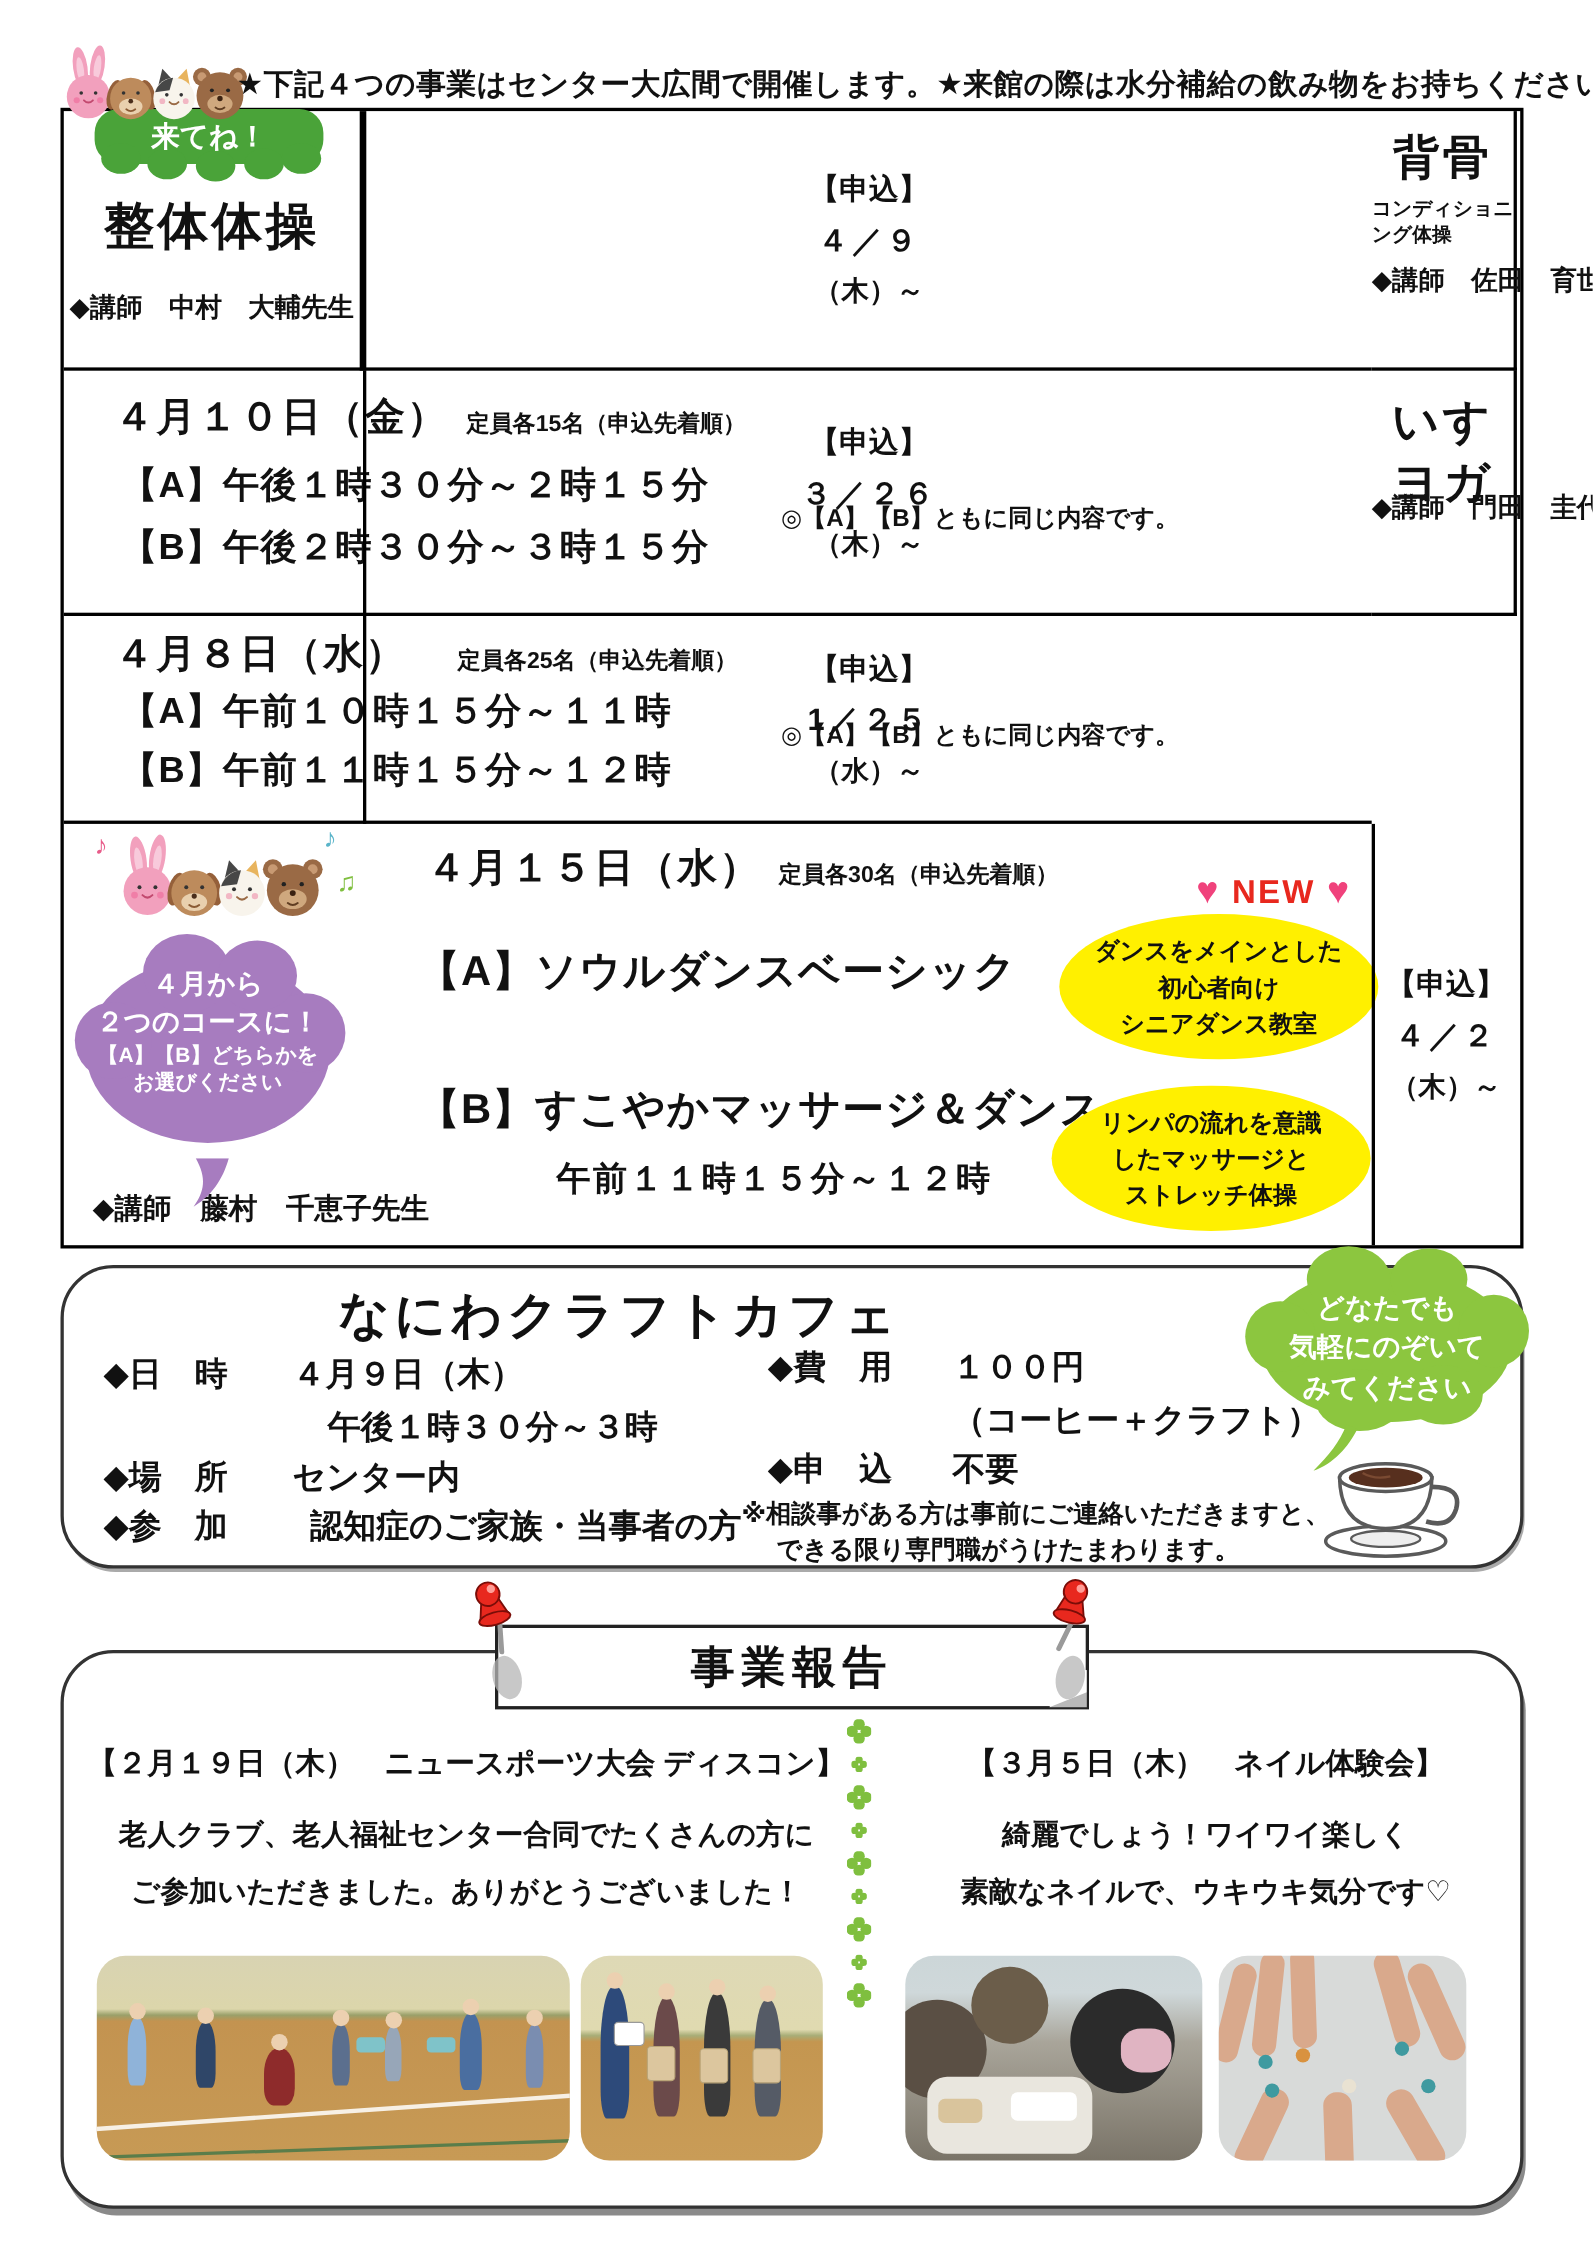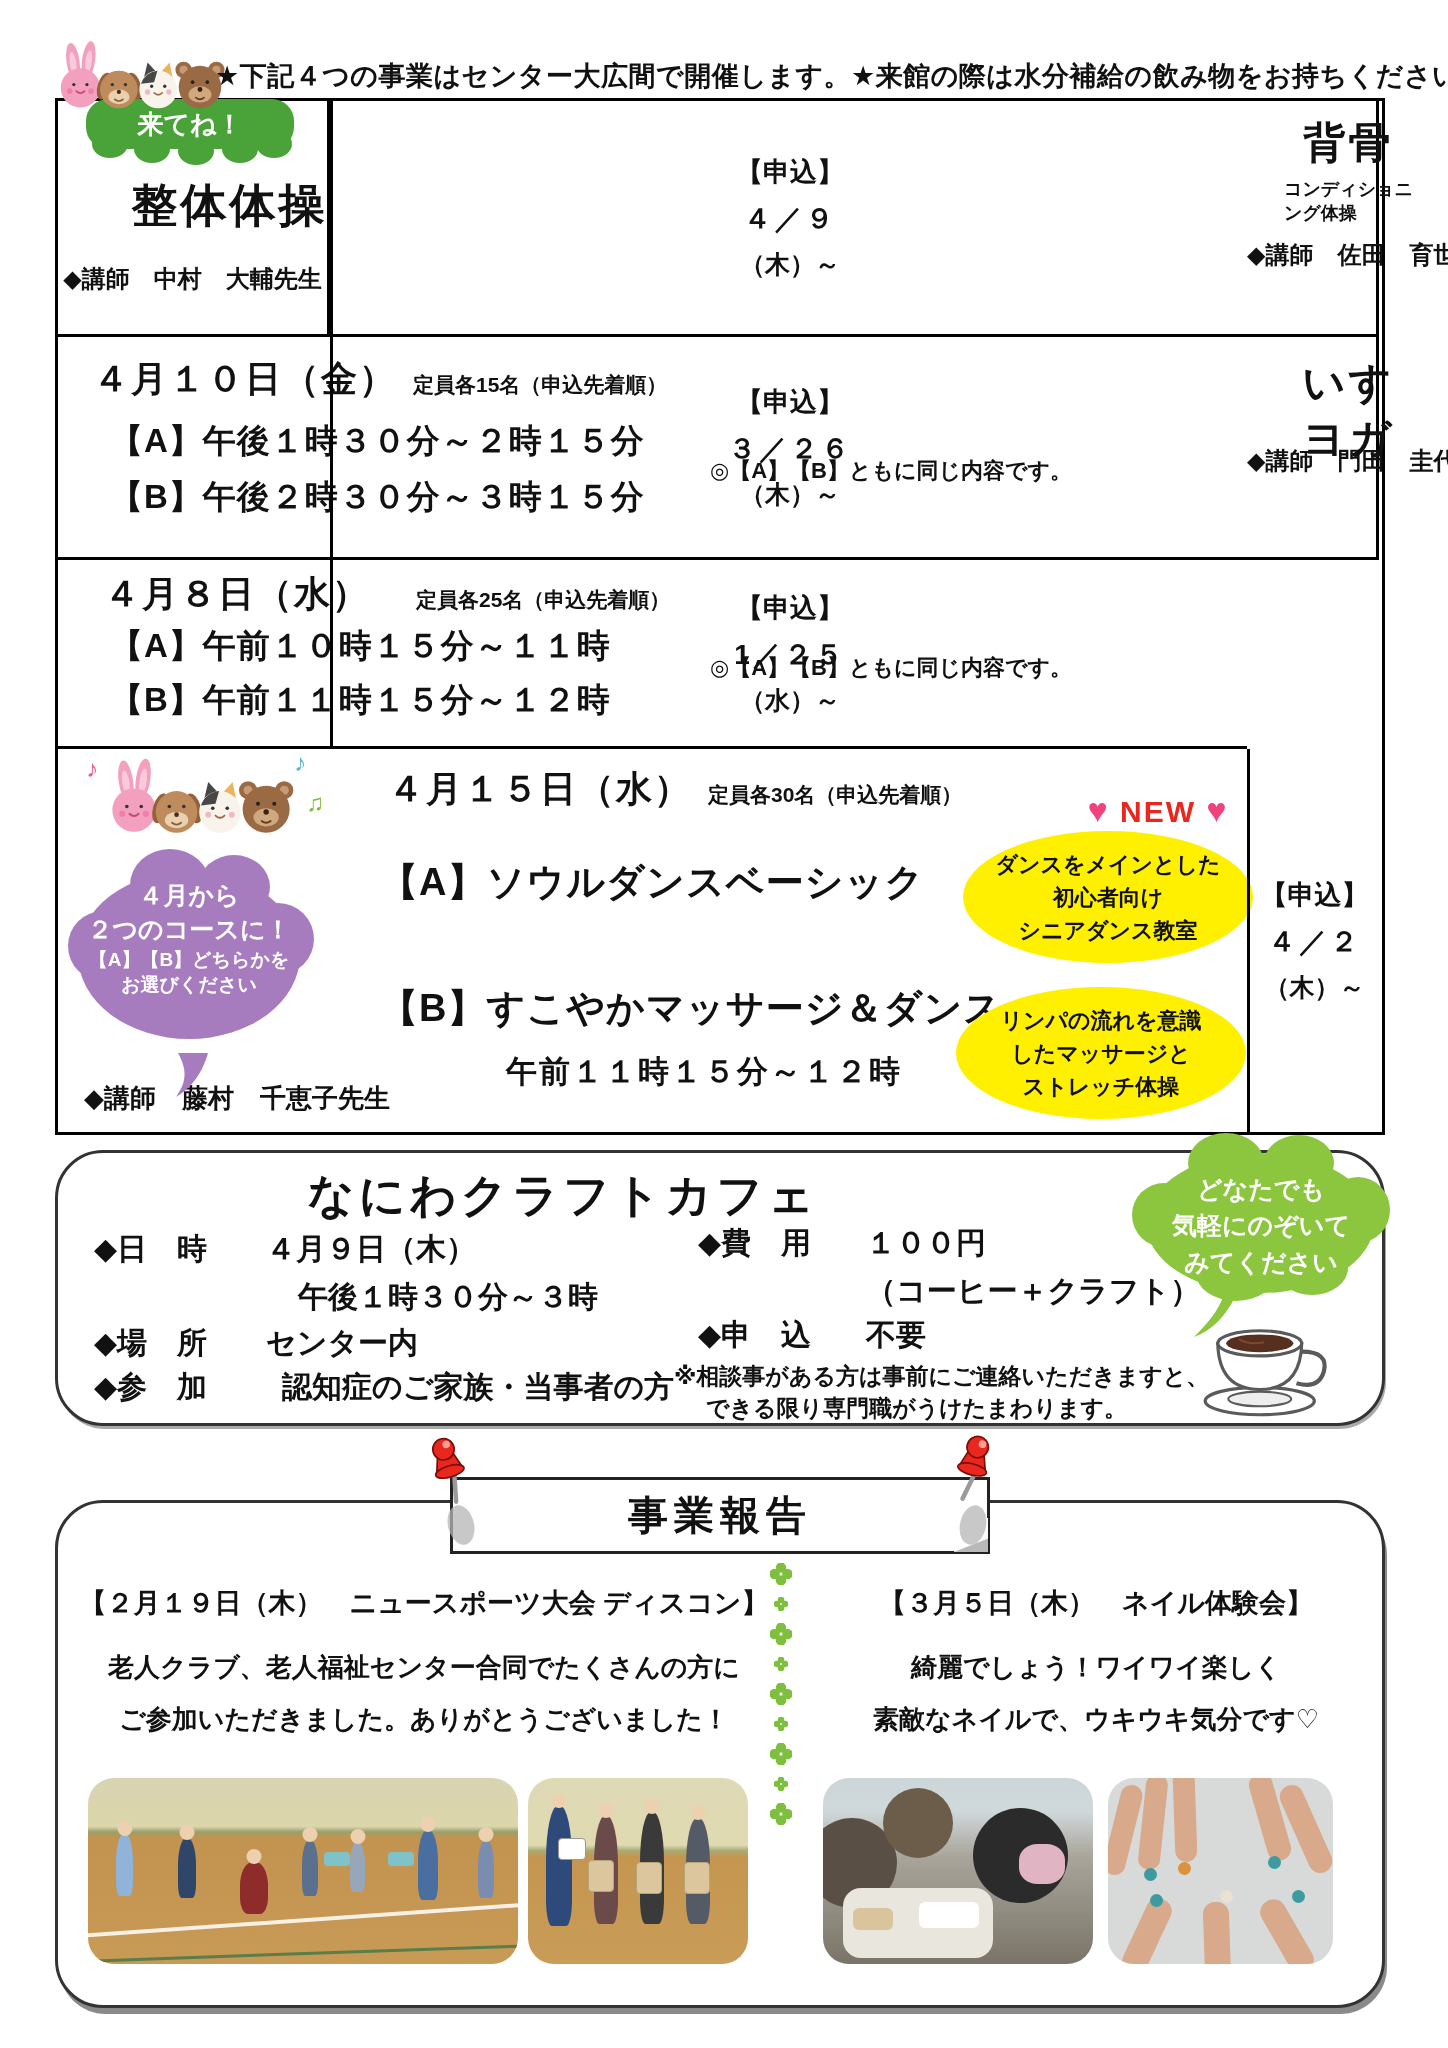--- a/index.html
+++ b/index.html
@@ -8,21 +8,21 @@
 
   
   .top-header{position:absolute;left:55px;top:34px;width:1340px;height:70px;z-index:5;}
   .animals{position:absolute;width:172px;height:80px;left:0;top:2px;}
   .notice-text{position:absolute;left:160px;top:24px;font-size:27px;letter-spacing:.5px;white-space:nowrap;}
 
   
   .ptable{position:absolute;left:55px;top:98px;width:1330px;height:1037px;border:3px solid #000;
           display:grid;grid-template-columns:272px 917px 132px;grid-template-rows:236px 223px 189px auto;box-sizing:border-box;}
   .cell{position:relative;box-sizing:border-box;}
-  .c-right{border-right:3px solid #000;padding-left:37px;}
+  .c-right{border-right:3px solid #000;}
   .c-left{border-left:3px solid #000;}
   .r-bottom{border-bottom:3px solid #000;}
   .span2{grid-column:1/3;}
 
   .kitene{position:absolute;left:28px;top:-2px;width:208px;height:50px;background:var(--badge-green,#4aa339);
           border-radius:22px;color:#fff;font-size:26px;display:flex;align-items:center;justify-content:center;z-index:2;}
   .kitene::before{content:'';position:absolute;left:6px;bottom:-9px;width:36px;height:28px;border-radius:50%;
           background:var(--badge-green,#4aa339);
           box-shadow:42px 5px 0 0 var(--badge-green,#4aa339),86px 7px 0 0 var(--badge-green,#4aa339),
                      130px 5px 0 0 var(--badge-green,#4aa339),164px 0 0 0 var(--badge-green,#4aa339);z-index:-1;}
@@ -209,21 +209,21 @@
       <span class="a2">４／９</span>
       <span class="a3">（木）～</span>
     </div>
 
     <div class="cell c-right r-bottom">
       <div class="prog-name mid" style="top:14px;">背骨</div>
       <div class="prog-sub" style="top:76px;">コンディショニング体操</div>
       <div class="teacher" style="top:138px;">◆講師　佐田　育世先生</div>
     </div>
     <div class="cell r-bottom">
-      <div class="dateline" style="left:35px;top:18px;">
+      <div class="dateline" style="left:46px;top:18px;">
         <span class="d-big">４月１０日（金）</span>
         <span class="d-cap">定員各15名（申込先着順）</span>
       </div>
       <div class="t-line" style="left:52px;top:82px;">【A】午後１時３０分～２時１５分</div>
       <div class="t-line" style="left:52px;top:138px;">【B】午後２時３０分～３時１５分</div>
       <div class="small-note" style="left:652px;top:118px;">◎【A】【B】ともに同じ内容です。</div>
     </div>
     <div class="cell c-left r-bottom apply-cell">
       <span class="a1">【申込】</span>
       <span class="a2">３／２６</span>

